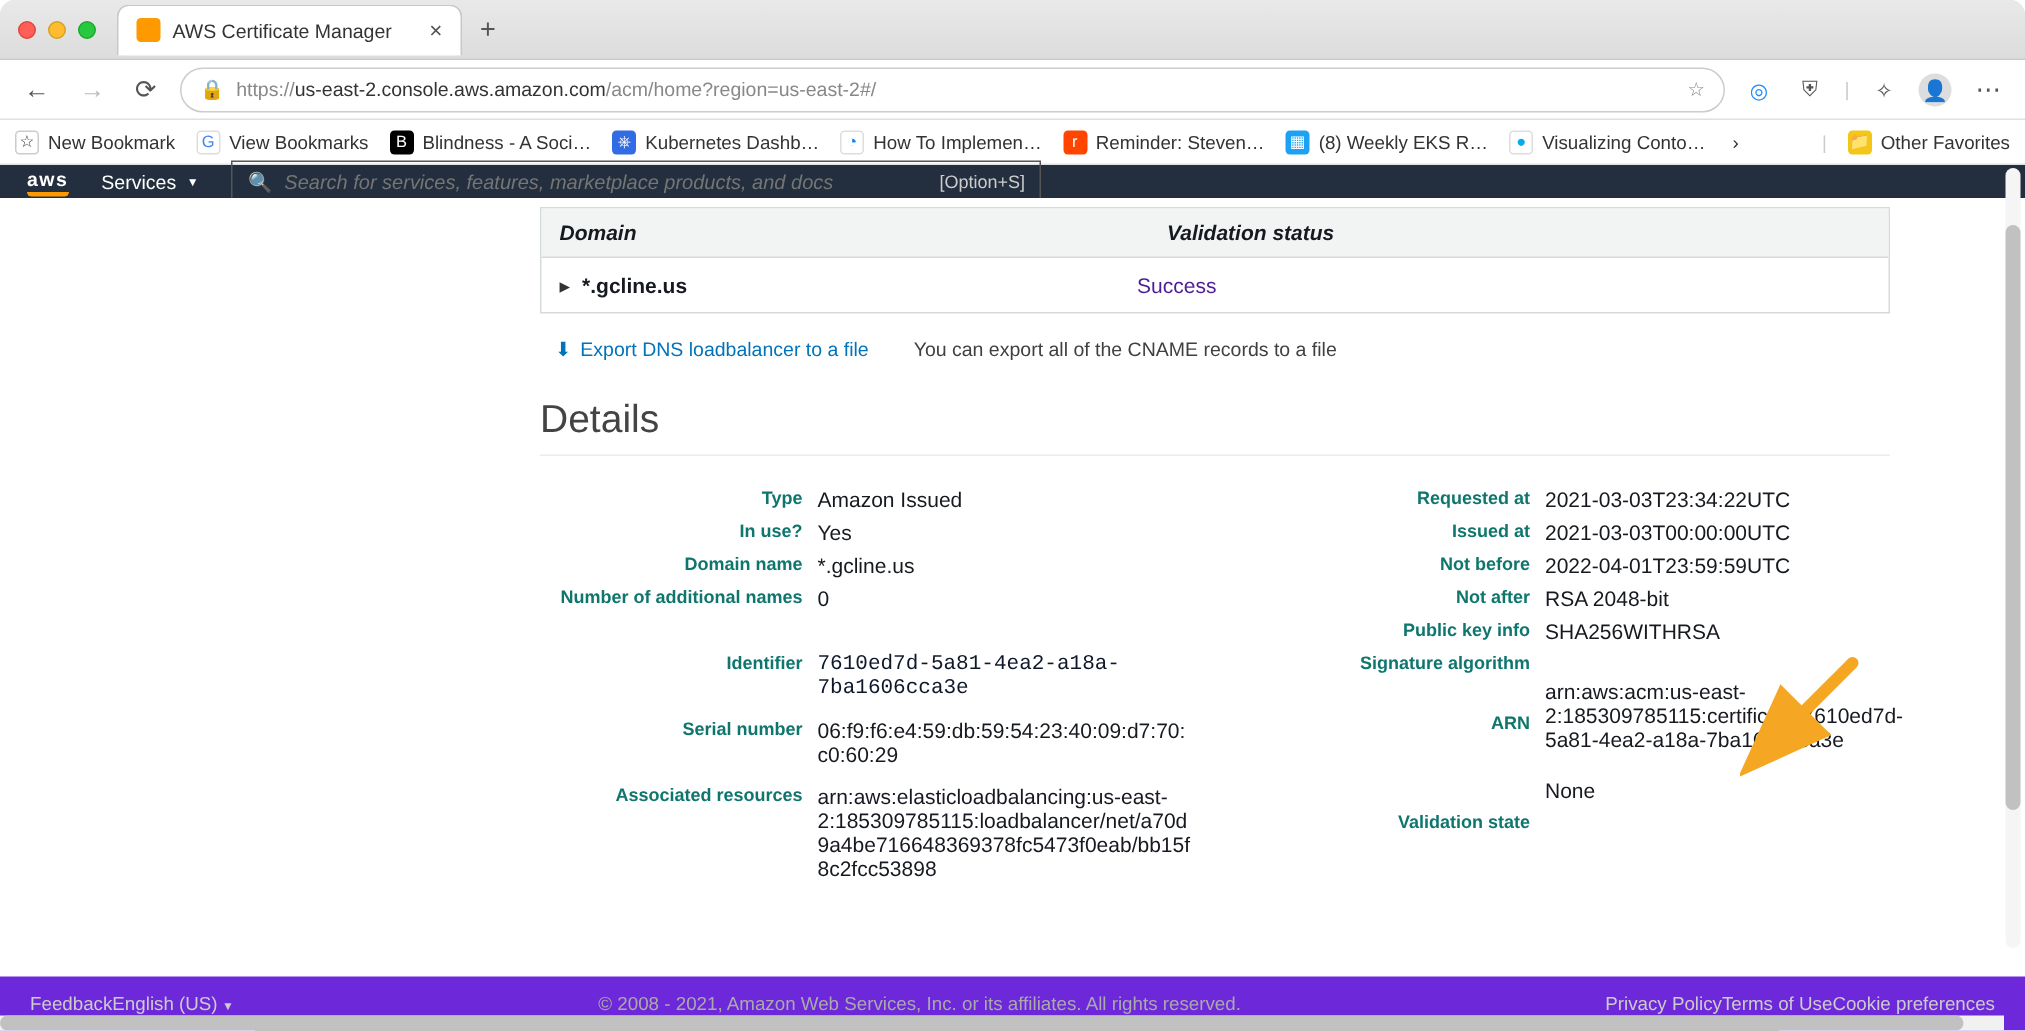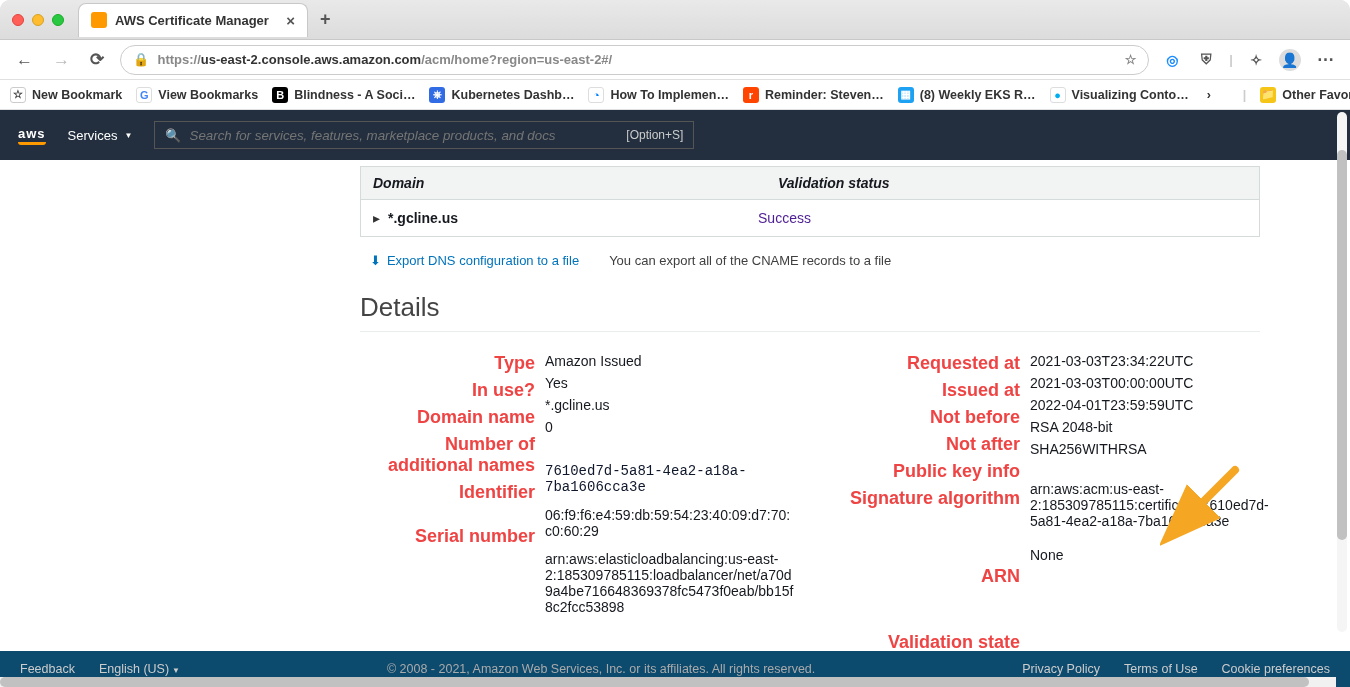--- a/index.html
+++ b/index.html
@@ -1,19 +1,19 @@
 <!DOCTYPE html>
 <html><head>
 <meta charset="utf-8">
 <style>
 * { box-sizing: border-box; margin: 0; padding: 0; }
 body { font-family: -apple-system, BlinkMacSystemFont, "Segoe UI", Helvetica, Arial, sans-serif; font-size: 13px; color: #16191f; background: #fff; width: 1350px; height: 687px; overflow: hidden; position: relative; }
 
 
-.browser-chrome { background: #dfdfdf; height: 110px; border-top-left-radius: 10px; border-top-right-radius: 10px; font-weight: bold; }
+.browser-chrome { background: #dfdfdf; height: 110px; border-top-left-radius: 10px; border-top-right-radius: 10px; }
 .titlebar { display:flex; align-items:center; height: 40px; padding: 0 12px; background: linear-gradient(#e9e9e9,#dcdcdc); border-bottom: 1px solid #c8c8c8; border-top-left-radius:10px; border-top-right-radius:10px;}
 .traffic { display:flex; gap:8px; margin-right: 14px;}
 .dot { width:12px; height:12px; border-radius:50%; }
 .dot.red{background:#ff5f57;border:1px solid #e0443e;}
 .dot.yellow{background:#febc2e;border:1px solid #d6a224;}
 .dot.green{background:#28c840;border:1px solid #1aab29;}
 .tab { display:flex; align-items:center; background:#fff; border:1px solid #c8c8c8; border-bottom:none; border-radius:8px 8px 0 0; height:34px; padding:0 12px; gap:8px; font-size:13px; color:#333; min-width:230px; margin-right:6px;}
 .tab .favicon { width:16px; height:16px; background:#f90; border-radius:3px;}
 .tab .close-x { margin-left:auto; color:#555; cursor:pointer; font-size:15px;}
 .new-tab{ color:#555; font-size:18px; cursor:pointer; padding:0 6px;}
@@ -25,21 +25,21 @@
 .url-box .url-muted{color:#888;}
 .url-box .star{ margin-left:auto; color:#888;}
 .addrbar .ext-icon{ width:22px; height:22px; border-radius:50%; display:flex; align-items:center; justify-content:center; color:#555; font-size:14px;}
 .bookmarks-bar{ display:flex; align-items:center; height:30px; padding:0 10px; gap:14px; background:#fff; border-bottom:1px solid #e0e0e0; font-size:12.5px; color:#333;}
 .bm-item{ display:flex; align-items:center; gap:6px; cursor:pointer; white-space:nowrap;}
 .bm-icon{ width:16px; height:16px; border-radius:3px; display:flex; align-items:center; justify-content:center; font-size:11px; color:#fff;}
 .bm-spacer{flex:1;}
 .bm-more{ color:#333; cursor:pointer; padding:0 4px;}
 
 
-.aws-header{ background:#232f3e; color:#fff; height:50px; display:flex; align-items:center; padding:0 18px; gap:22px; font-size:13px;}
+.aws-header{ background:#232f3e; color:#fff; height:22px; display:flex; align-items:center; padding:0 18px; gap:22px; font-size:13px;}
 .aws-logo{ font-weight:bold; color:#fff; letter-spacing:1px; font-size:13px; position:relative;}
 .aws-logo::after{content:"";display:block;height:3px;background:#ff9900;border-radius:0 0 3px 3px;margin-top:1px;}
 .aws-services{ cursor:pointer; display:flex; align-items:center; gap:4px;}
 .aws-search{ display:flex; align-items:center; border:1px solid #555; height:28px; width:540px; padding:0 10px; gap:8px; color:#aaa;}
 .aws-search input{ background:transparent; border:none; outline:none; color:#fff; flex:1; font-style:italic;}
 .aws-search .shortcut{ color:#ccc; font-size:12px;}
 .aws-header .right{ margin-left:auto; display:flex; align-items:center; gap:18px;}
 .aws-header .hicon{ cursor:pointer; display:flex; align-items:center;}
 .aws-header .hitem{ cursor:pointer; display:flex; align-items:center; gap:4px;}
 .caret::after{content:"▼"; font-size:8px; margin-left:3px;}
@@ -57,30 +57,30 @@
 .dt-row .domain{ font-weight:bold; width:370px;}
 .dt-row .status{ color:#4c1d95;}
 .export-row{ display:flex; align-items:center; gap:30px; margin:16px 0 24px 10px; font-size:13px;}
 .export-link{ color:#0073bb; display:flex; align-items:center; gap:6px; cursor:pointer;}
 .export-link .dl-icon{ color:#0073bb;}
 .export-text{ color:#404040;}
 h2.details-title{ font-size:26px; font-weight:400; color:#444; margin-bottom:8px;}
 .divider{ height:1px; background:#eaeded; margin-bottom:18px;}
 .details-cols{ display:flex; gap:50px;}
 .col{ display:flex;}
-.labels{ width:175px; text-align:right; font-weight:bold; font-size:18px; color:#ef4444;}
+.labels{ width:175px; text-align:right; font-weight:bold; font-size:12px; color:#0f766e;}
 .labels div{ padding:3px 0; min-height:22px;}
 .values{ padding-left:10px; font-size:14px; color:#16191f; width:260px;}
 .values div{ padding:3px 0; min-height:22px; word-wrap:break-word;}
 .values .link{ color:#0f172a;font-family:Liberation Mono, monospace;}
 .col.right .values{ width:250px;}
 .arrow{ position:absolute; left:1160px; top:300px; pointer-events:none;}
 
 
-.aws-footer{ position:absolute; bottom:0; left:0; right:0; background:#0c4a6e; color:#ccc; height:36px; display:flex; align-items:center; padding:0 20px; font-size:12.5px; gap:24px;}
+.aws-footer{ position:absolute; bottom:0; left:0; right:0; background:#6d28d9; color:#ccc; height:36px; display:flex; align-items:center; padding:0 20px; font-size:12.5px; }
 .aws-footer .mid{ flex:1; text-align:center; color:#aaa;}
 .aws-footer a{ color:#ccc; text-decoration:none;}
 
 
 .vscroll{ position:absolute; right:3px; top:112px; width:10px; height:520px; background:#f5f5f5; border-radius:5px;}
 .vscroll .thumb{ position:absolute; top:38px; width:10px; height:390px; background:#c1c1c1; border-radius:5px;}
 .hscroll{ position:absolute; left:0; right:14px; bottom:0; height:10px; background:#f1f1f1;}
 .hscroll .thumb{ position:absolute; left:0; height:10px; width:98%; background:#c1c1c1; border-radius:5px;}
 </style>
 </head>
@@ -182,56 +182,57 @@
       </div>
       <div class="dt-row">
         <span class="expand">▸</span>
         <span class="domain">*.gcline.us</span>
         <span class="status">Success</span>
       </div>
     </div>
     <div class="export-row">
       <span class="export-link">
         <span class="dl-icon">⬇</span>
-        <span>Export DNS configuration to a file</span>
+        <span>Export DNS loadbalancer to a file</span>
       </span>
       <span class="export-text">You can export all of the CNAME records to a file</span>
     </div>
 
     <h2 class="details-title">Details</h2>
     <div class="divider"></div>
     <div class="details-cols">
       <div class="col">
         <div class="labels">
           <div>Type</div>
           <div>In use?</div>
           <div>Domain name</div>
           <div style="min-height:44px;">Number of additional names</div>
           <div style="min-height:44px;">Identifier</div>
           <div style="min-height:44px;">Serial number</div>
+          <div>Associated resources</div>
         </div>
         <div class="values">
           <div>Amazon Issued</div>
           <div>Yes</div>
           <div>*.gcline.us</div>
           <div style="min-height:44px;">0</div>
           <div class="link" style="min-height:44px;">7610ed7d-5a81-4ea2-a18a-7ba1606cca3e</div>
           <div style="min-height:44px;">06:f9:f6:e4:59:db:59:54:23:40:09:d7:70:c0:60:29</div>
           <div>arn:aws:elasticloadbalancing:us-east-2:185309785115:loadbalancer/net/a70d9a4be716648369378fc5473f0eab/bb15f8c2fcc53898</div>
         </div>
       </div>
       <div class="col right">
         <div class="labels">
           <div>Requested at</div>
           <div>Issued at</div>
           <div>Not before</div>
           <div>Not after</div>
           <div>Public key info</div>
           <div style="min-height:40px;">Signature algorithm</div>
-          <div style="min-height:66px;margin-top:38px;">ARN</div>
+          <div style="min-height:66px;">ARN</div>
           <div>Validation state</div>
         </div>
         <div class="values">
           <div>2021-03-03T23:34:22UTC</div>
           <div>2021-03-03T00:00:00UTC</div>
           <div>2022-04-01T23:59:59UTC</div>
           <div>RSA 2048-bit</div>
           <div style="min-height:40px;">SHA256WITHRSA</div>
           <div style="min-height:66px;">arn:aws:acm:us-east-2:185309785115:certificate/7610ed7d-5a81-4ea2-a18a-7ba1606cca3e</div>
           <div>None</div>

